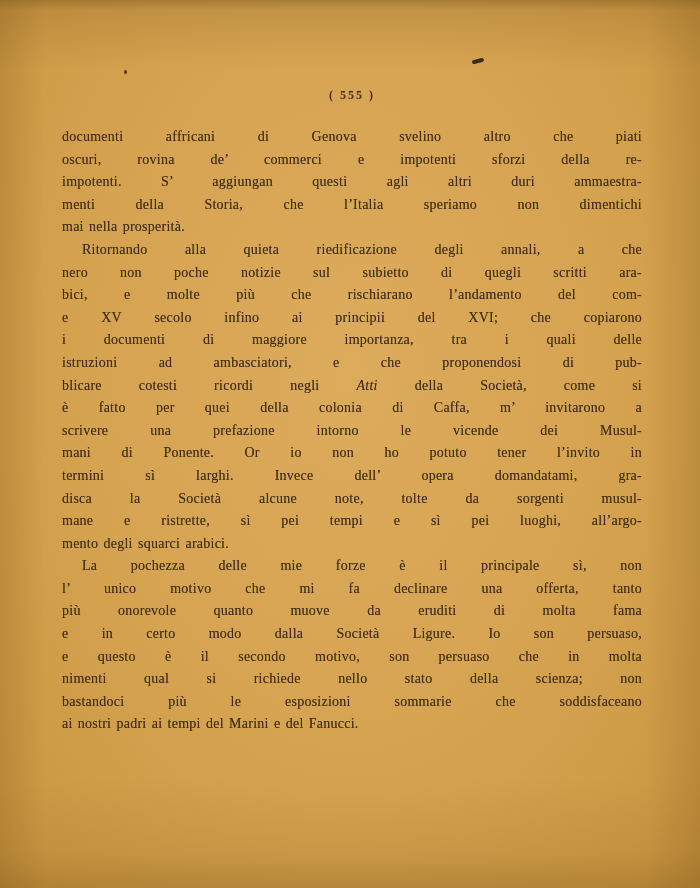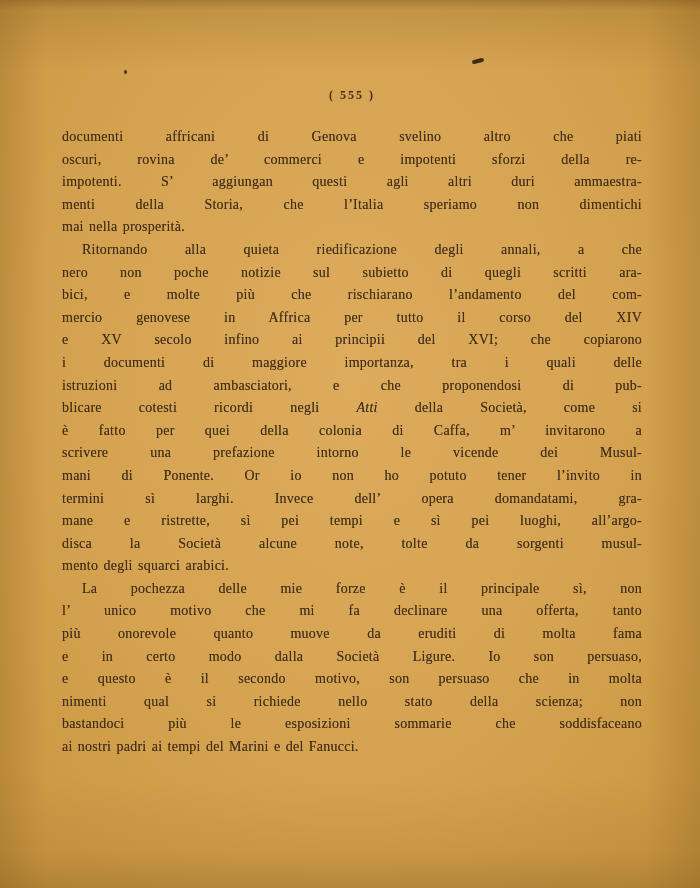--- a/index.html
+++ b/index.html
@@ -85,31 +85,30 @@
         <div class="line"><span>documenti affricani di Genova svelino altro che piati</span></div>
         <div class="line"><span>oscuri, rovina de’ commerci e impotenti sforzi della re-</span></div>
         <div class="line"><span>impotenti. S’ aggiungan questi agli altri duri ammaestra-</span></div>
         <div class="line"><span>menti della Storia, che l’Italia speriamo non dimentichi</span></div>
         <div class="line last"><span>mai nella prosperità.</span></div>
       </div>
       <div class="paragraph">
         <div class="line indent"><span>Ritornando alla quieta riedificazione degli annali, a che</span></div>
         <div class="line"><span>nero non poche notizie sul subietto di quegli scritti ara-</span></div>
         <div class="line"><span>bici, e molte più che rischiarano l’andamento del com-</span></div>
-        <div class="line"><span>mercio genovese in Affrica per tutto il corso del XIV</span></div>
         <div class="line"><span>e XV secolo infino ai principii del XVI; che copiarono</span></div>
         <div class="line"><span>i documenti di maggiore importanza, tra i quali delle</span></div>
         <div class="line"><span>istruzioni ad ambasciatori, e che proponendosi di pub-</span></div>
         <div class="line"><span>blicare cotesti ricordi negli </span><em>Atti</em><span> della Società, come si</span></div>
         <div class="line"><span>è fatto per quei della colonia di Caffa, m’ invitarono a</span></div>
         <div class="line"><span>scrivere una prefazione intorno le vicende dei Musul-</span></div>
         <div class="line"><span>mani di Ponente. Or io non ho potuto tener l’invito in</span></div>
         <div class="line"><span>termini sì larghi. Invece dell’ opera domandatami, gra-</span></div>
+        <div class="line"><span>disca la Società alcune note, tolte da sorgenti musul-</span></div>
         <div class="line"><span>mane e ristrette, sì pei tempi e sì pei luoghi, all’argo-</span></div>
-        <div class="line"><span>disca la Società alcune note, tolte da sorgenti musul-</span></div>
         <div class="line last"><span>mento degli squarci arabici.</span></div>
       </div>
       <div class="paragraph">
         <div class="line indent"><span>La pochezza delle mie forze è il principale sì, non</span></div>
         <div class="line"><span>l’ unico motivo che mi fa declinare una offerta, tanto</span></div>
         <div class="line"><span>più onorevole quanto muove da eruditi di molta fama</span></div>
         <div class="line"><span>e in certo modo dalla Società Ligure. Io son persuaso,</span></div>
         <div class="line"><span>e questo è il secondo motivo, son persuaso che in molta</span></div>
         <div class="line"><span>nimenti qual si richiede nello stato della scienza; non</span></div>
         <div class="line"><span>bastandoci più le esposizioni sommarie che soddisfaceano</span></div>

